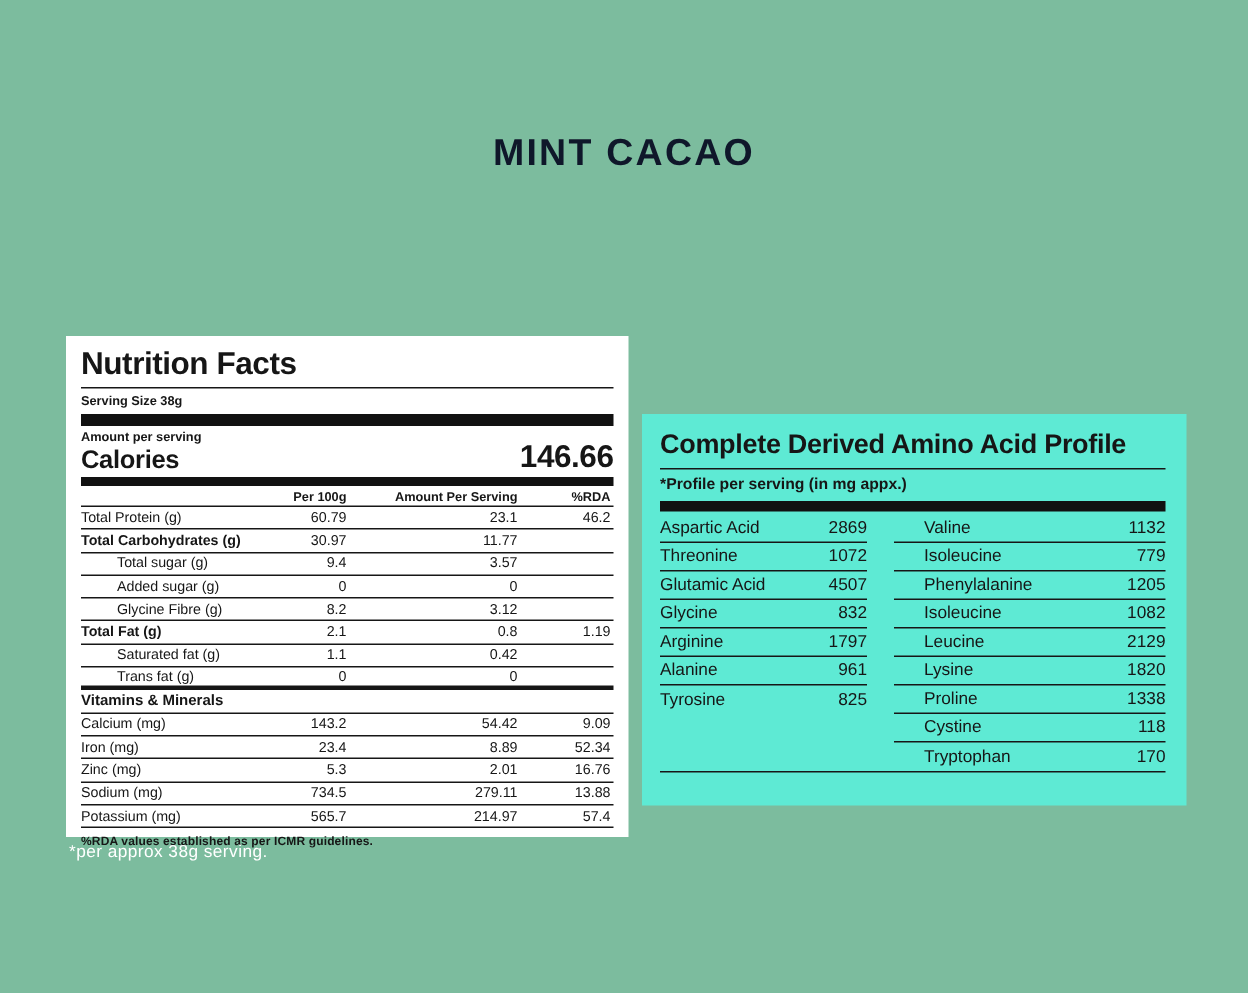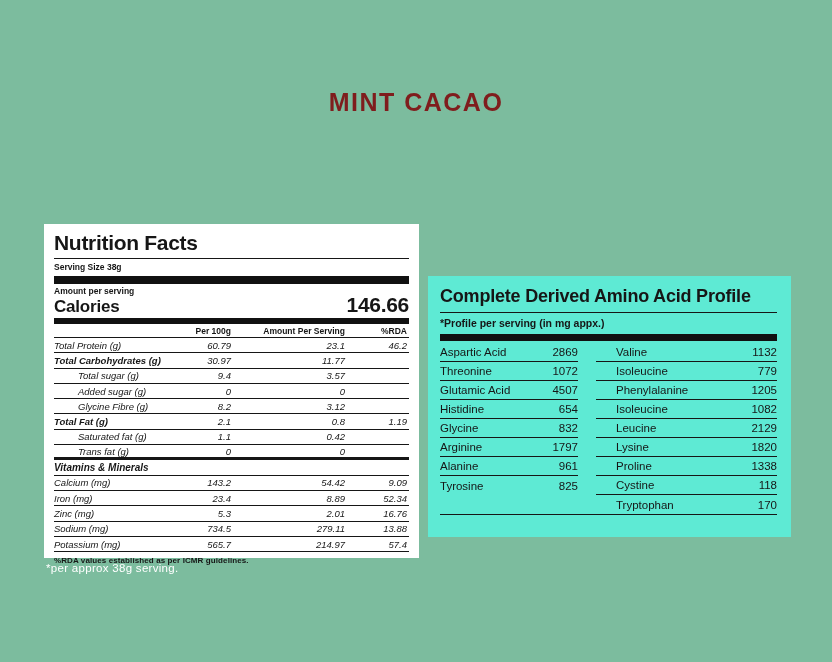--- a/index.html
+++ b/index.html
@@ -9,21 +9,21 @@
     font-family: "Liberation Sans", sans-serif;
     color: #161616;
     overflow: hidden;
   }
   .canvas { position: absolute; inset: 0; }
 
   .page-title {
     position: absolute;
     top: 88px; left: 0; width: 100%;
     text-align: center;
-    color: #7f1d1d;
+    color: #0f172a;
     font-size: 25px;
     font-weight: 800;
     letter-spacing: 1.5px;
   }
 
   .page-footnote {
     position: absolute;
     left: 46px; top: 562px;
     color: #ffffff;
     font-size: 11.5px;
@@ -74,21 +74,20 @@
   }
   .nf-header-row span { text-align: right; }
 
   .nf-row {
     display: grid;
     grid-template-columns: 177px 114px 62px;
     font-size: 9.5px;
     height: 15.3px;
     align-items: center;
     border-bottom: 1px solid #161616;
-    font-style: italic;
   }
   .nf-row .c1 { display: flex; justify-content: space-between; white-space: nowrap; }
   .nf-row .num { text-align: right; }
   .nf-row.bold .lbl { font-weight: 800; }
   .nf-row.indent .lbl { padding-left: 24px; }
   .nf-row.div-med { border-bottom-width: 1.5px; }
   .nf-row.div-thick { border-bottom-width: 3.5px; }
   .nf-row.section { font-weight: 800; font-size: 10px; border-bottom-width: 1.5px; }
 
   .nf-footnote { font-size: 8px; font-weight: 600; margin-top: 4px; letter-spacing: 0.1px; }
@@ -275,24 +274,20 @@
           </div>
           <div class="aa-row">
             <span class="aa-name">Threonine</span>
             <span class="aa-value">1072</span>
           </div>
           <div class="aa-row">
             <span class="aa-name">Glutamic Acid</span>
             <span class="aa-value">4507</span>
           </div>
           <div class="aa-row">
-            <span class="aa-name">Histidine</span>
-            <span class="aa-value">654</span>
-          </div>
-          <div class="aa-row">
             <span class="aa-name">Glycine</span>
             <span class="aa-value">832</span>
           </div>
           <div class="aa-row">
             <span class="aa-name">Arginine</span>
             <span class="aa-value">1797</span>
           </div>
           <div class="aa-row">
             <span class="aa-name">Alanine</span>
             <span class="aa-value">961</span>

